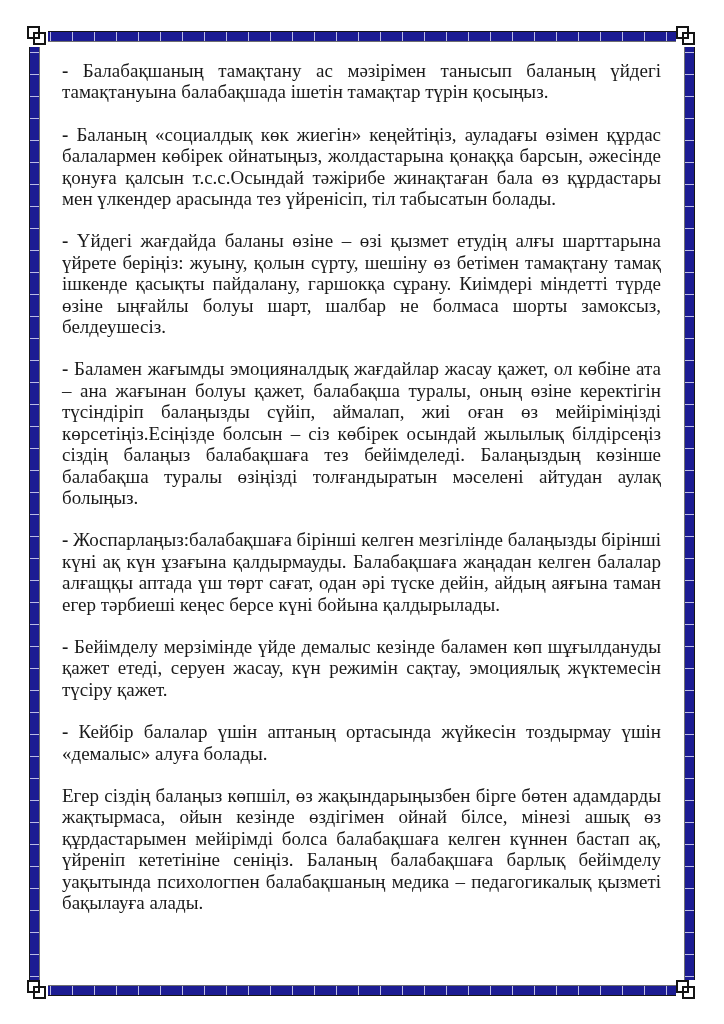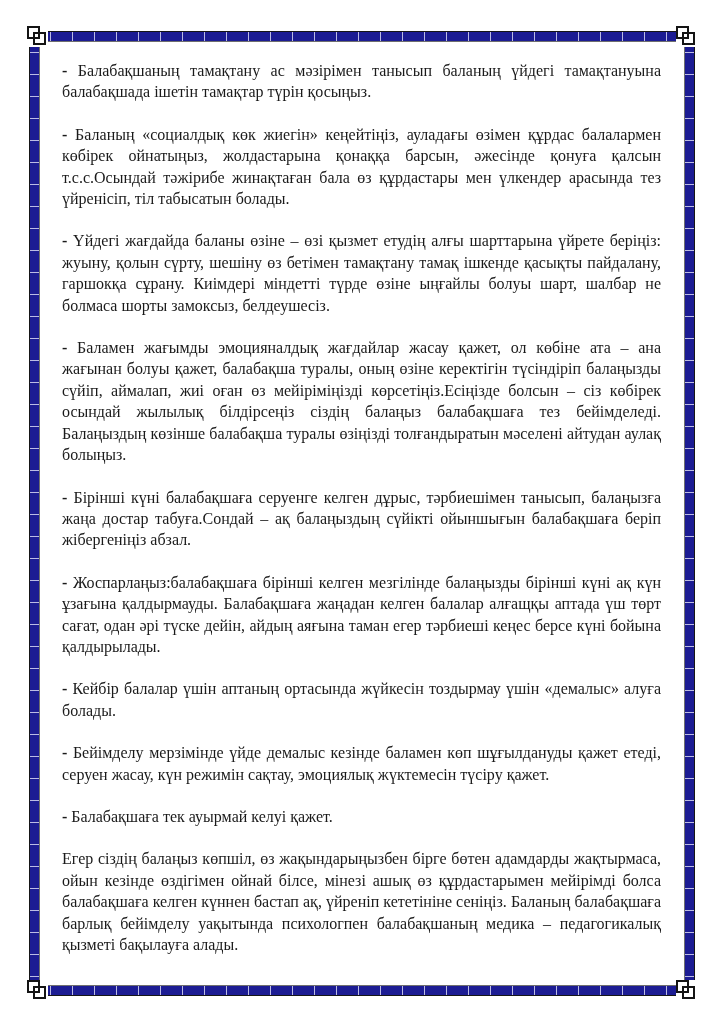--- a/index.html
+++ b/index.html
@@ -57,21 +57,21 @@
   .sq1 { left: 0; top: 0; }
   .sq2 { left: 6px; top: 6px; }
 
   
   .content {
     position: absolute;
     left: 62px;
     top: 60px;
     width: 599px;
     color: #1a1a1a;
-    font-size: 16px;
+    font-size: 19px;
     line-height: 21.4px;
     text-align: justify;
   }
   .para {
     margin: 0 0 21px 0;
   }
   .bullet {
     font-weight: bold;
   }
 </style>
@@ -102,21 +102,19 @@
       <span class="sq sq1"></span>
       <span class="sq sq2"></span>
     </div>
   </div>
 
   <div class="content">
     <p class="para"><b class="bullet">-</b> <span class="ptext">Балабақшаның тамақтану ас мәзірімен танысып баланың үйдегі тамақтануына балабақшада ішетін тамақтар түрін қосыңыз.</span></p>
     <p class="para"><b class="bullet">-</b> <span class="ptext">Баланың «социалдық көк жиегін» кеңейтіңіз, ауладағы өзімен құрдас балалармен көбірек ойнатыңыз, жолдастарына қонаққа барсын, әжесінде қонуға қалсын т.с.с.Осындай тәжірибе жинақтаған бала өз құрдастары мен үлкендер арасында тез үйренісіп, тіл табысатын болады.</span></p>
     <p class="para"><b class="bullet">-</b> <span class="ptext">Үйдегі жағдайда баланы өзіне – өзі қызмет етудің алғы шарттарына үйрете беріңіз: жуыну, қолын сүрту, шешіну өз бетімен тамақтану тамақ ішкенде қасықты пайдалану, гаршокқа сұрану. Киімдері міндетті түрде өзіне ыңғайлы болуы шарт, шалбар не болмаса шорты замоксыз, белдеушесіз.</span></p>
     <p class="para"><b class="bullet">-</b> <span class="ptext">Баламен жағымды эмоцияналдық жағдайлар жасау қажет, ол көбіне ата – ана жағынан болуы қажет, балабақша туралы, оның өзіне керектігін түсіндіріп балаңызды сүйіп, аймалап, жиі оған өз мейіріміңізді көрсетіңіз.Есіңізде болсын – сіз көбірек осындай жылылық білдірсеңіз сіздің балаңыз балабақшаға тез бейімделеді. Балаңыздың көзінше балабақша туралы өзіңізді толғандыратын мәселені айтудан аулақ болыңыз.</span></p>
-    <p class="para"><b class="bullet">-</b> <span class="ptext">Бірінші күні балабақшаға серуенге келген дұрыс, тәрбиешімен танысып, балаңызға жаңа достар табуға.Сондай – ақ балаңыздың сүйікті ойыншығын балабақшаға беріп жібергеніңіз абзал.</span></p>
     <p class="para"><b class="bullet">-</b> <span class="ptext">Жоспарлаңыз:балабақшаға бірінші келген мезгілінде балаңызды бірінші күні ақ күн ұзағына қалдырмауды. Балабақшаға жаңадан келген балалар алғащқы аптада үш төрт сағат, одан әрі түске дейін, айдың аяғына таман егер тәрбиеші кеңес берсе күні бойына қалдырылады.</span></p>
+    <p class="para"><b class="bullet">-</b> <span class="ptext">Бейімделу мерзімінде үйде демалыс кезінде баламен көп шұғылдануды қажет етеді, серуен жасау, күн режимін сақтау, эмоциялық жүктемесін түсіру қажет.</span></p>
     <p class="para"><b class="bullet">-</b> <span class="ptext">Кейбір балалар үшін аптаның ортасында жүйкесін тоздырмау үшін «демалыс» алуға болады.</span></p>
-    <p class="para"><b class="bullet">-</b> <span class="ptext">Бейімделу мерзімінде үйде демалыс кезінде баламен көп шұғылдануды қажет етеді, серуен жасау, күн режимін сақтау, эмоциялық жүктемесін түсіру қажет.</span></p>
-    <p class="para"><b class="bullet">-</b> <span class="ptext">Балабақшаға тек ауырмай келуі қажет.</span></p>
     <p class="para"><b class="bullet"></b> <span class="ptext">Егер сіздің балаңыз көпшіл, өз жақындарыңызбен бірге бөтен адамдарды жақтырмаса, ойын кезінде өздігімен ойнай білсе, мінезі ашық өз құрдастарымен мейірімді болса балабақшаға келген күннен бастап ақ, үйреніп кететініне сеніңіз. Баланың балабақшаға барлық бейімделу уақытында психологпен балабақшаның медика – педагогикалық қызметі бақылауға алады.</span></p>
   </div>
 
 </div>
 
 </body></html>

